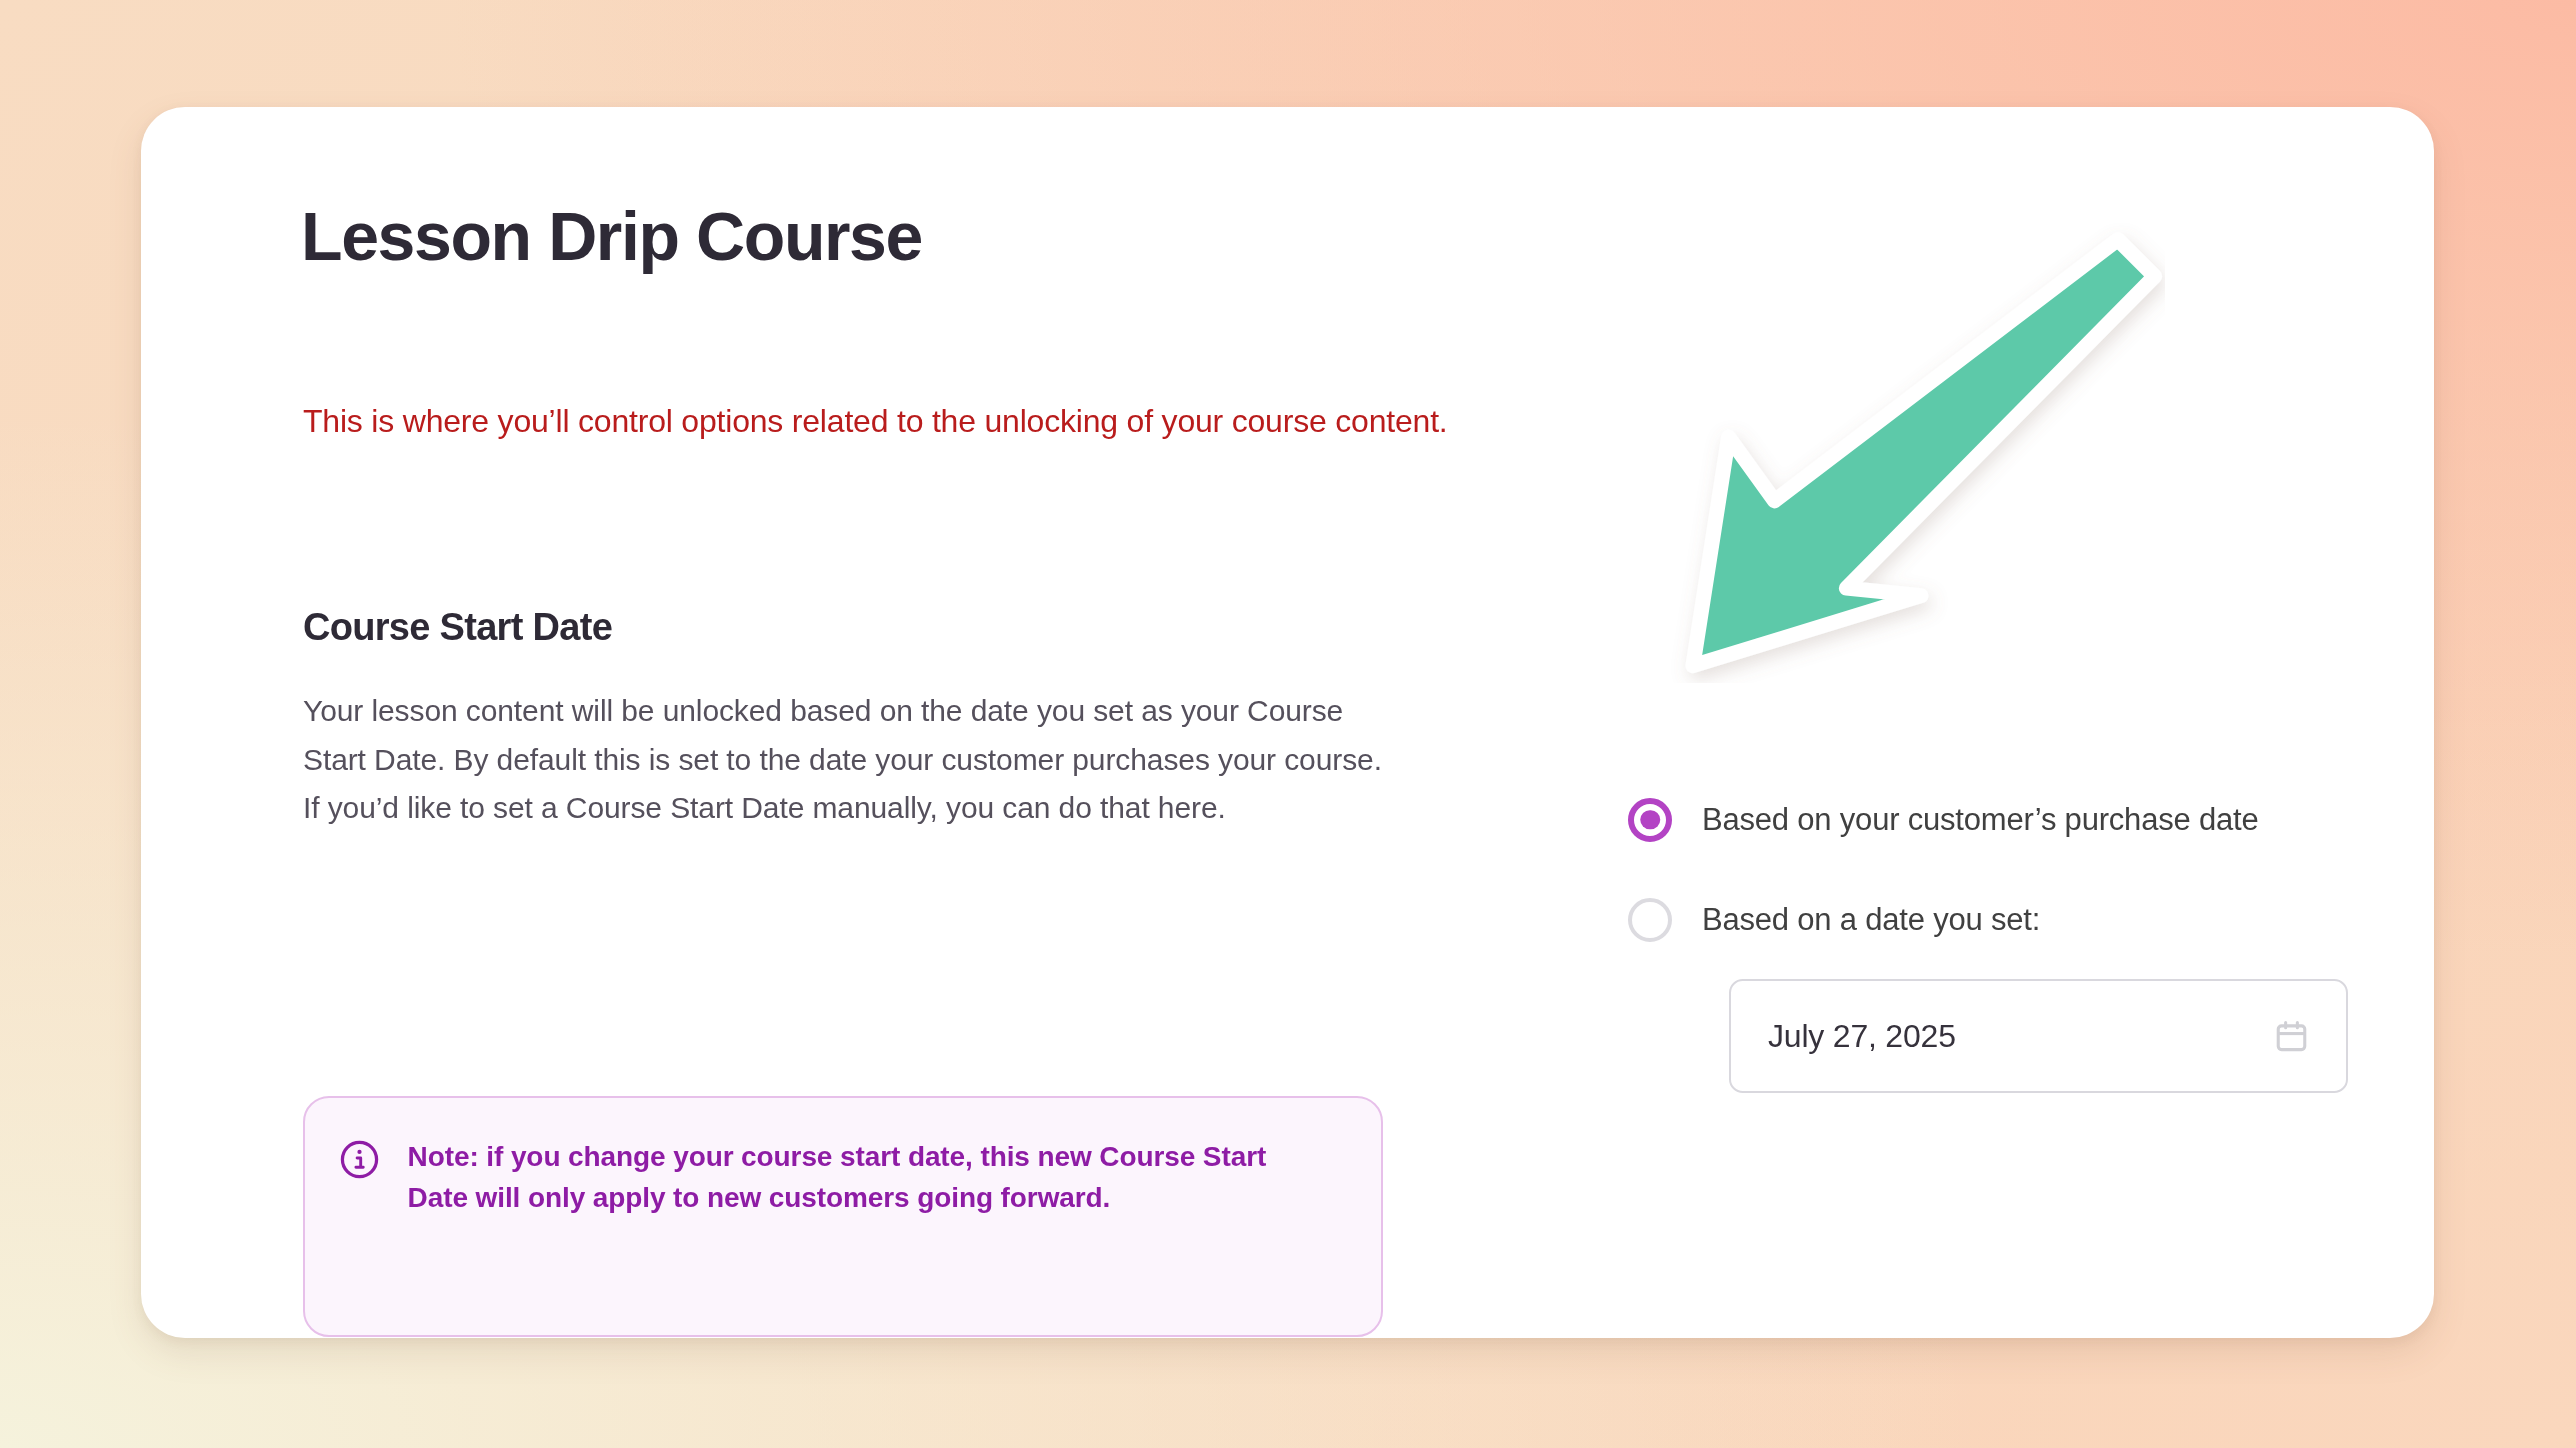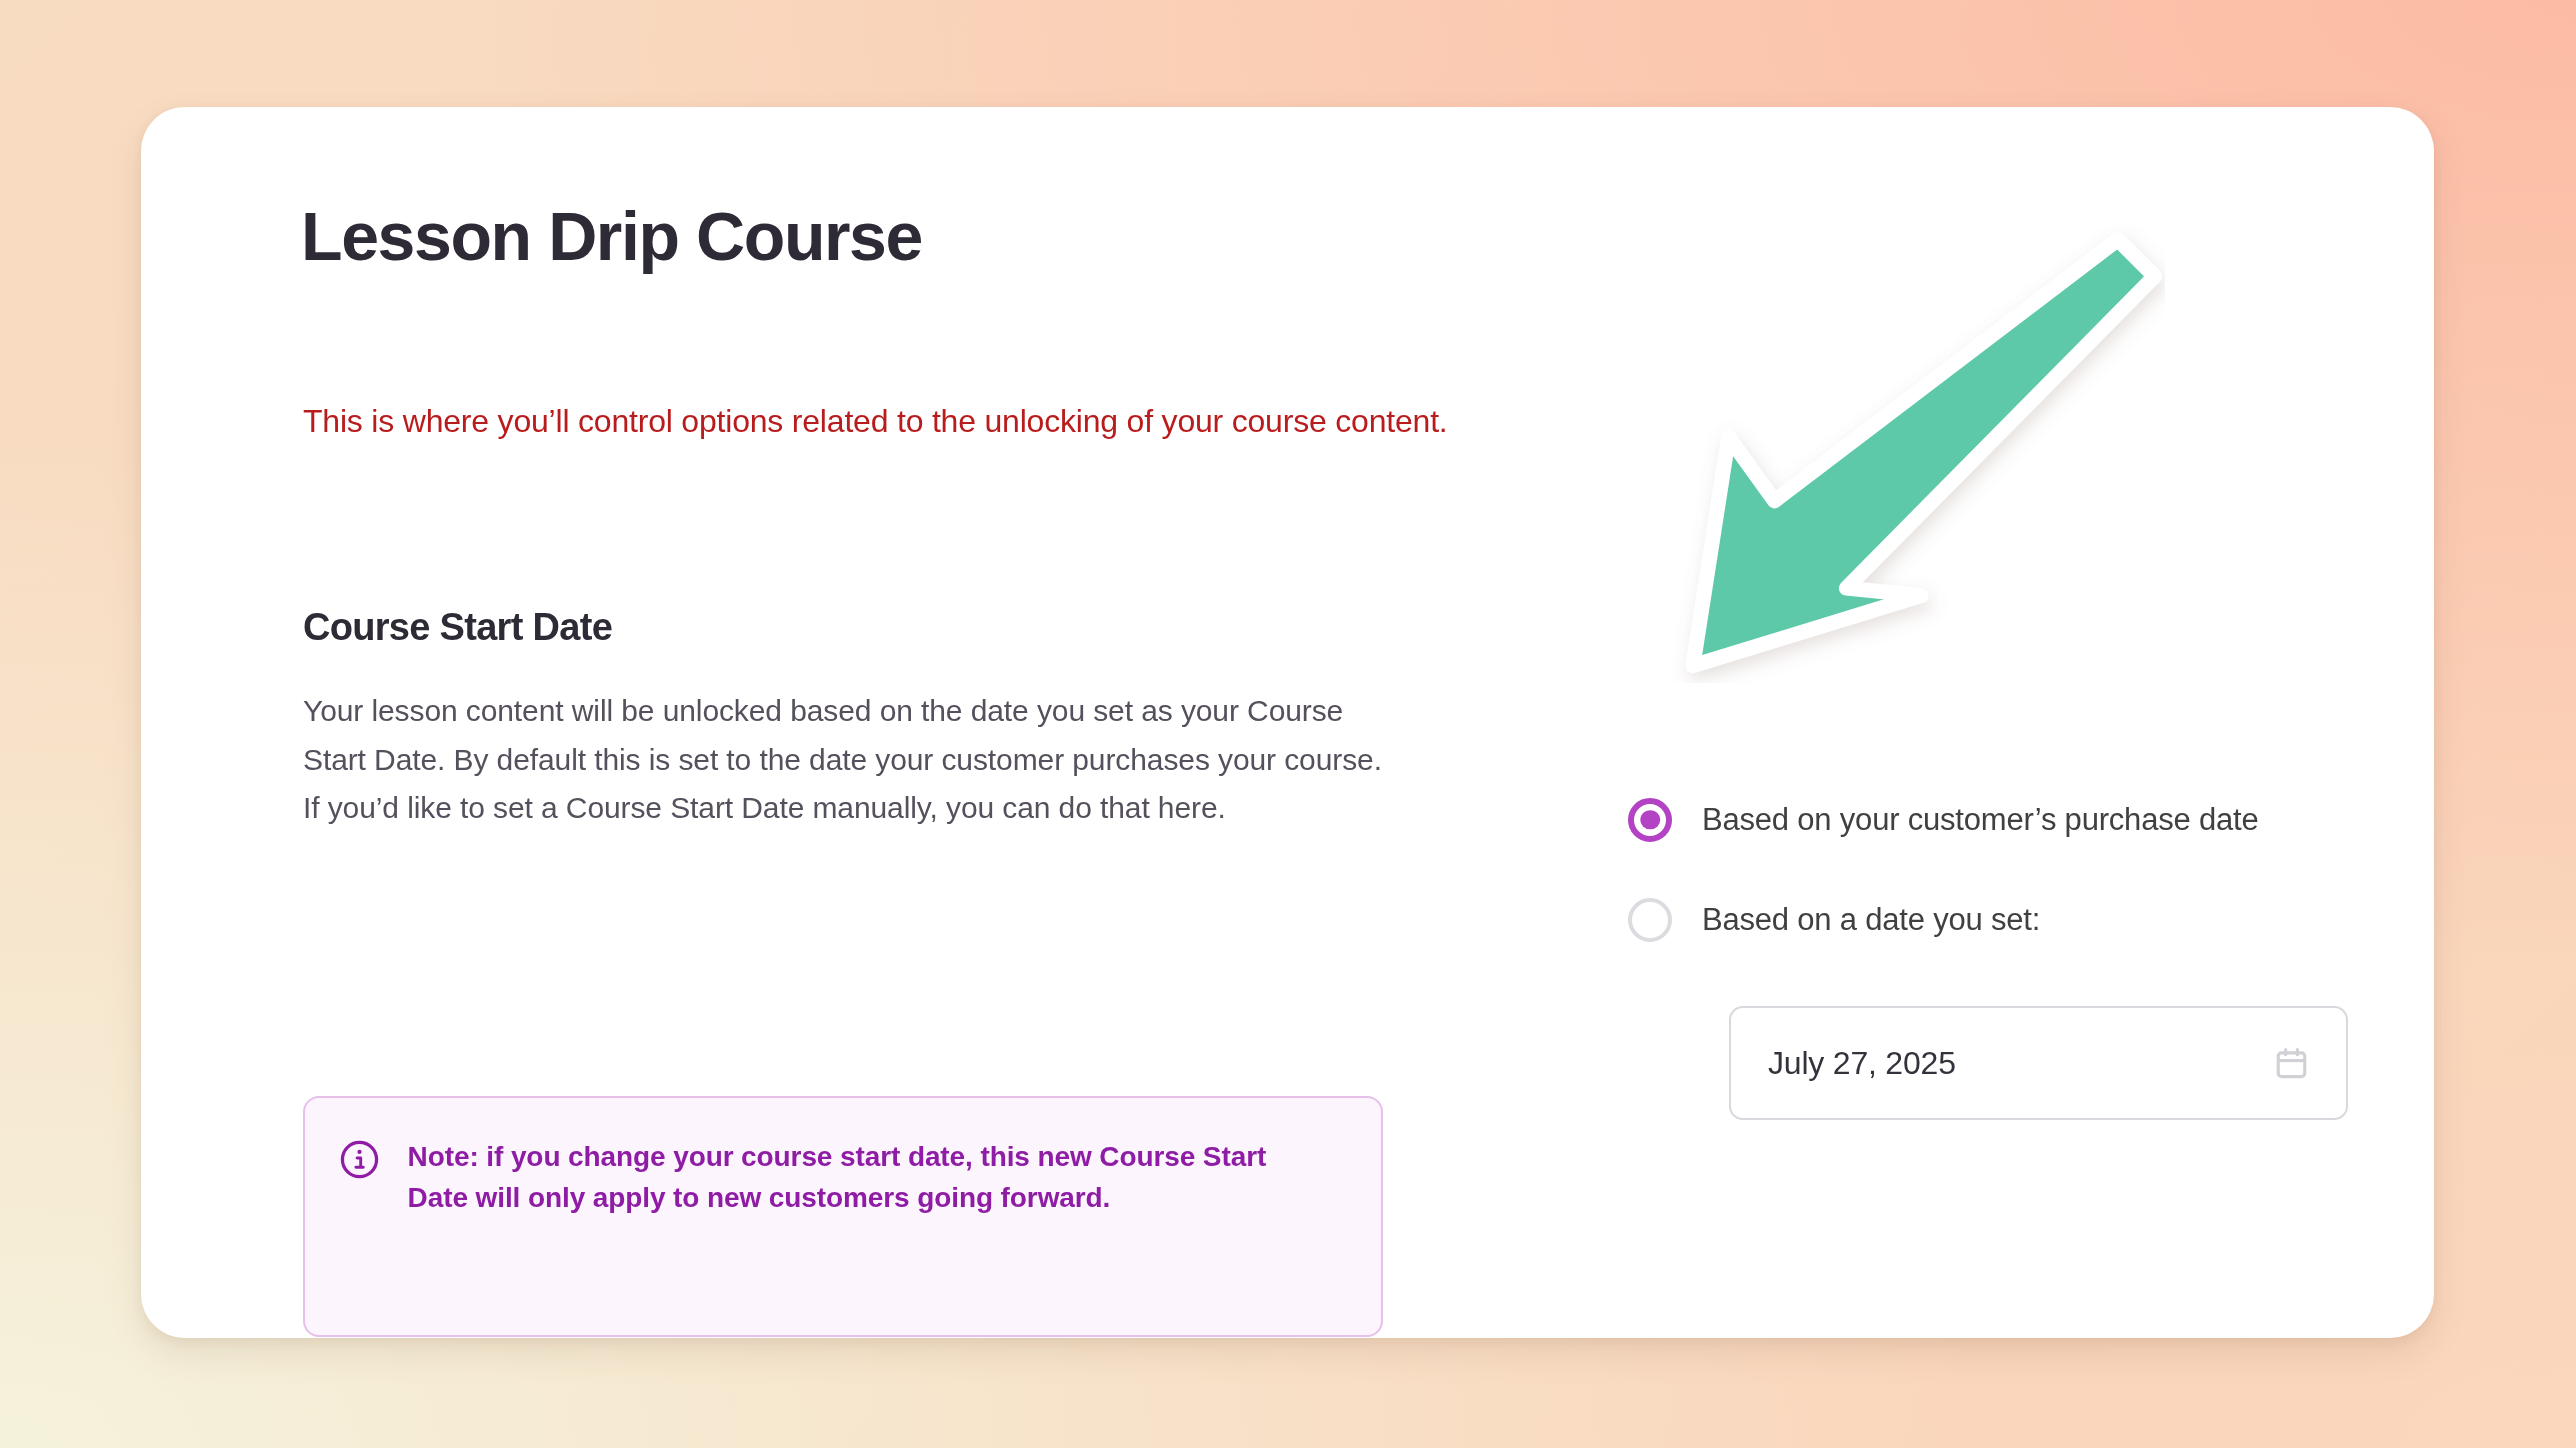--- a/index.html
+++ b/index.html
@@ -85,21 +85,21 @@
 
   
   .note-box {
     position: absolute;
     left: 162px;
     top: 989px;
     width: 1080px;
     height: 241px;
     background: #FCF5FD;
     border: 2.3px solid #E7C0EA;
-    border-radius: 16px;
+    border-radius: 26px;
     display: flex;
     align-items: flex-start;
     padding: 38px 34px 0 34px;
   }
 
   .note-icon {
     flex: 0 0 auto;
     width: 41px;
     height: 41px;
     margin-right: 27.6px;
@@ -171,21 +171,20 @@
     top: 872px;
     width: 619px;
     height: 114px;
     background: #FFFFFF;
     border: 2.3px solid #D9D8DE;
     border-radius: 13.8px;
     display: flex;
     align-items: center;
     justify-content: space-between;
     padding: 0 36px 0 37px;
-    margin-top: 27px;
   }
 
   .date-value {
     font-size: 32px;
     font-weight: 400;
     color: #36323C;
     letter-spacing: -0.2px;
   }
 
   .calendar-icon { width: 37px; height: 37px; flex: 0 0 auto; }

